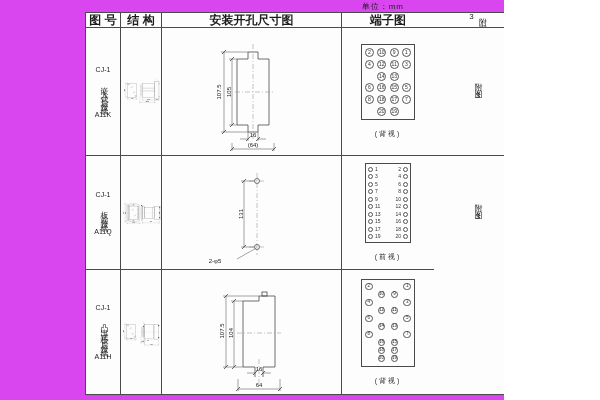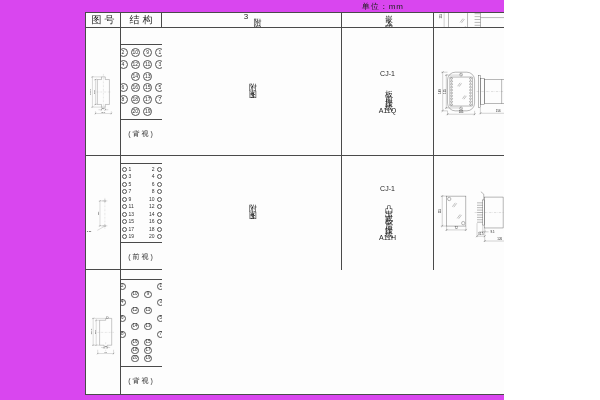--- a/index.html
+++ b/index.html
@@ -7,21 +7,21 @@
         font-family:"Liberation Sans","DejaVu Sans",sans-serif;color:#222;}
   .unit{position:absolute;top:1px;right:100px;font-size:8px;letter-spacing:1px;color:#222;}
   .tbl{position:absolute;left:85px;top:12px;width:435px;height:381px;
        display:grid;grid-template-columns:35px 41px 180px 92px 87px;
        grid-template-rows:15px 128px 114px 124px;
        border:1px solid #4a4a4a;box-sizing:content-box;background:#fdfdfd;}
   .c{border-right:1px solid #4a4a4a;border-bottom:1px solid #4a4a4a;
      display:flex;align-items:center;justify-content:center;overflow:hidden;box-sizing:border-box;}
   .c.last{border-right:none;}
   .c.bot{border-bottom:none;}
-  .hd{font-size:10px;font-weight:400;color:#1c1c1c;white-space:nowrap;}
+  .hd{font-size:12px;font-weight:700;color:#1c1c1c;white-space:nowrap;}
   .vtext{writing-mode:vertical-rl;text-orientation:upright;font-size:8px;letter-spacing:7px;color:#1c1c1c;}
   .struct{display:flex;flex-direction:column;align-items:center;gap:7px;}
   .struct .model,.struct .code{font-size:7px;color:#1c1c1c;}
   .struct .desc{writing-mode:vertical-rl;text-orientation:upright;font-size:8px;letter-spacing:4px;color:#1c1c1c;}
   svg.draw line,svg.draw path,svg.draw rect,svg.draw circle{stroke:#4a4a4a;fill:none;stroke-width:0.8;}
   svg.draw .dim{stroke-width:0.55;stroke:#5a5a5a;}
   svg.draw .tk{stroke-width:0.8;stroke:#444;}
   svg.draw .cl{stroke-width:0.5;stroke:#888;stroke-dasharray:5 2 1 2;}
   svg.draw .sl{stroke-width:0.7;}
   svg.draw text{fill:#222;stroke:none;font-size:6px;font-family:"Liberation Sans","DejaVu Sans",sans-serif;text-anchor:middle;}
@@ -45,20 +45,22 @@
 </head>
 <body>
 
 <div class="page">
   <div class="unit">单位：mm</div>
 
   <div class="tbl">
 
     <div class="c hd">图 号</div>
     <div class="c hd">结 构</div>
+    <div class="c hd">安装开孔尺寸图</div>
+    <div class="c hd last">端子图</div>
 
     <div class="c">
       <span class="vtext">附图3</span>
     </div>
     <div class="c">
       <div class="struct">
         <span class="model">CJ-1</span>
         <span class="desc">嵌入式后接线</span>
         <span class="code">A11K</span>
       </div>

